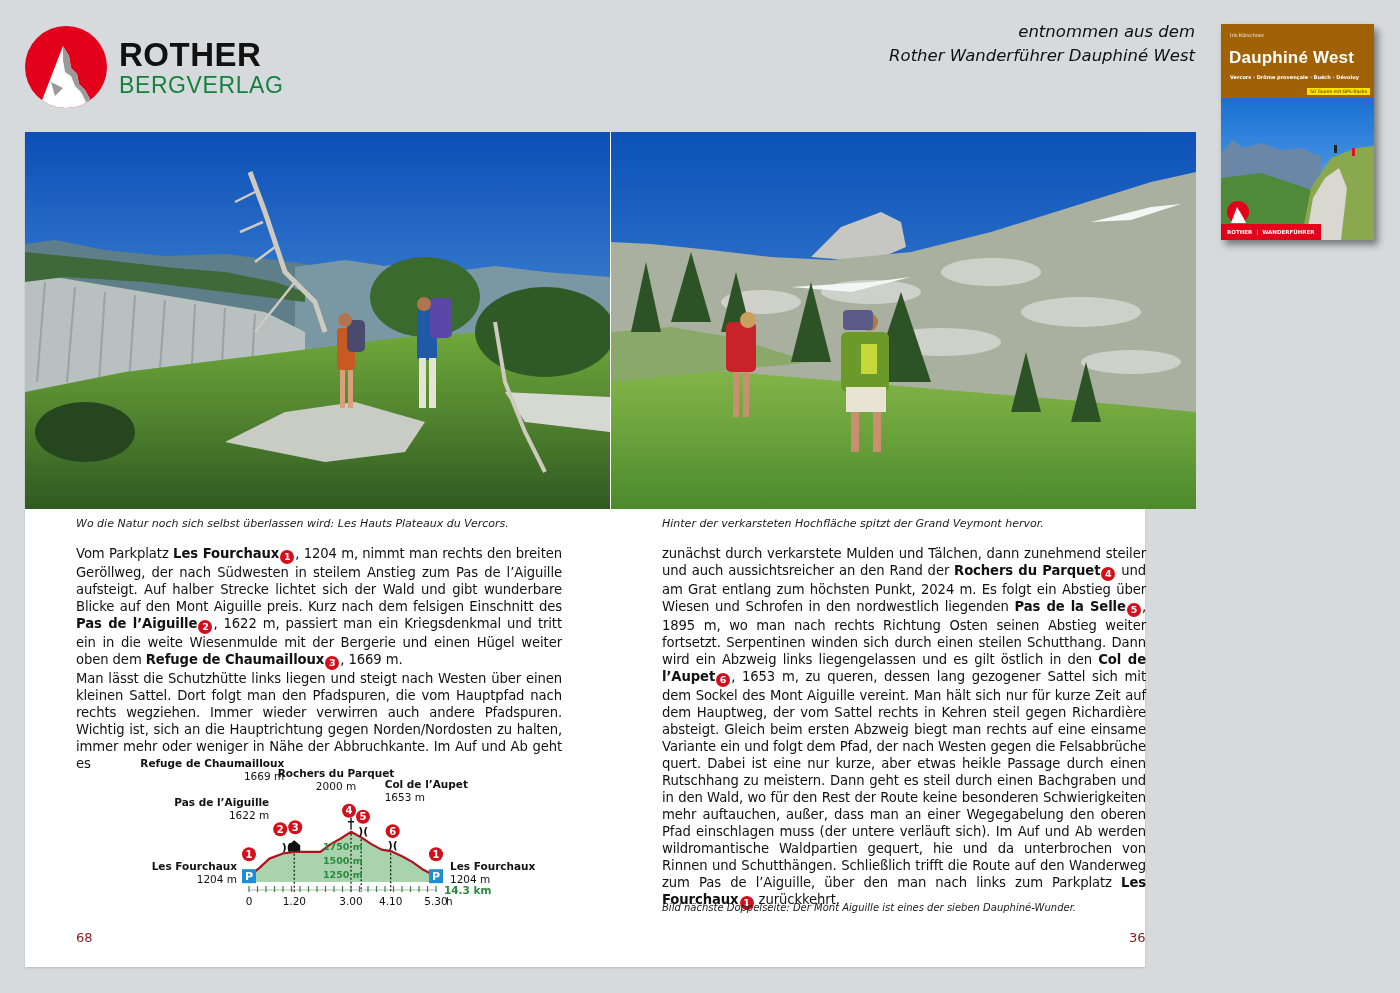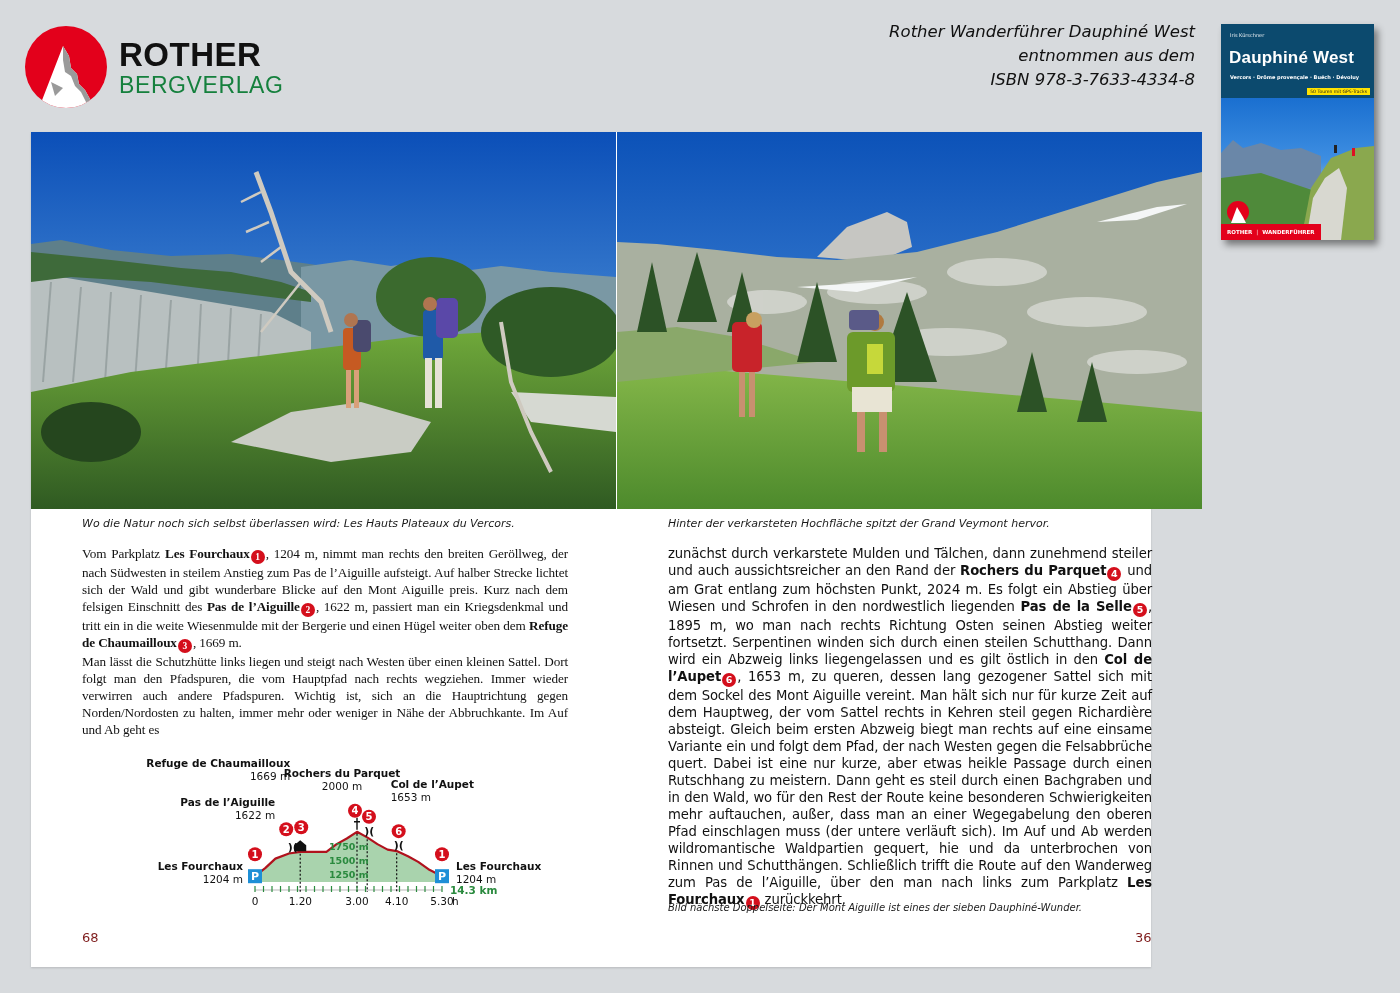--- a/index.html
+++ b/index.html
@@ -32,21 +32,21 @@
     }
     .source-info {
       position: absolute; right: 205px; top: 20px;
       text-align: right; font-style: italic;
       font-family: "DejaVu Sans", sans-serif;
       font-size: 16.5px; line-height: 24px; color: #111;
     }
     
     .cover {
       position: absolute; left: 1221px; top: 24px; width: 153px; height: 216px;
-      background: #0c4a6e; box-shadow: 4px 5px 7px rgba(0,0,0,0.45);
+      background: #a16207; box-shadow: 4px 5px 7px rgba(0,0,0,0.45);
       overflow: hidden;
     }
     .cover-author { position: absolute; left: 9px; top: 8px; font-size: 5px; color: #fff; opacity: .9; }
     .cover-title {
       position: absolute; left: 8px; top: 24px; font-family: "Liberation Sans", sans-serif;
       font-weight: 700; font-size: 17px; color: #fff; letter-spacing: .2px;
     }
     .cover-subtitle { position: absolute; left: 9px; top: 50px; font-size: 5px; color: #fff; font-weight: 700; }
     .cover-badge {
       position: absolute; right: 4px; top: 64px; background: #ffe200; color: #222;
@@ -61,41 +61,41 @@
       position: absolute; left: 0; bottom: 0; width: 100px; height: 16px;
       background: #e3001b; color: #fff; font-size: 5.5px; font-weight: 700;
       display: flex; align-items: center; gap: 4px; padding-left: 6px;
     }
     .cover-logo {
       position: absolute; left: 6px; bottom: 17px; width: 22px; height: 22px; border-radius: 50%;
       background: #e3001b;
     }
     
     .spread {
-      position: absolute; left: 31px; top: 132px; width: 1120px; height: 835px;
+      position: absolute; left: 25px; top: 132px; width: 1120px; height: 835px;
       background: #fff; box-shadow: 0 1px 2px rgba(0,0,0,0.15); padding-left: 11px;
     }
     .photo {
       position: absolute; top: 0; height: 377px; overflow: hidden;
     }
     .photo-left { left: 0; width: 585px; }
     .photo-right { left: 586px; width: 585px; }
     .photo svg { display: block; }
     .caption {
       position: absolute; top: 385px; font-style: italic;
       font-size: 11px; color: #1a1a1a; white-space: nowrap;
     }
     .caption-left { left: 51px; }
     .caption-right { left: 637px; }
     .body-text {
       position: absolute; top: 413px; width: 486px;
       font-size: 13.2px; line-height: 17px; text-align: justify; color: #111;
       letter-spacing: -0.1px;
     }
-    .body-left { left: 51px; font-family: Liberation Serif, serif; }
+    .body-left { left: 51px; }
     .body-right { left: 637px; width: 484px; }
     .body-text b { font-weight: 700; }
     .wp {
       display: inline-block; width: 14px; height: 14px; border-radius: 50%;
       background: #d40f1c; color: #fff; font-size: 9.5px; font-weight: 700;
       text-align: center; line-height: 14px; vertical-align: -2px; margin: 0 1px;
       text-indent: 0;
     }
     .note {
       position: absolute; left: 637px; top: 770px; font-style: italic;
@@ -125,23 +125,22 @@
       <polygon points="26,56 38,62 30,70" fill="#9a9a9a"></polygon>
     </svg>
   </div>
   <div class="logo-text">
     <div class="logo-word1">ROTHER</div>
     <div class="logo-word2">BERGVERLAG</div>
   </div>
 </div>
 
 <div class="source-info">
+  <div>entnommen aus dem</div>
   <div>Rother Wanderführer Dauphiné West</div>
-  <div>entnommen aus dem</div>
-  <div>ISBN 978-3-7633-4334-8</div>
 </div>
 
 <div class="cover">
   <div class="cover-author">Iris Kürschner</div>
   <div class="cover-title">Dauphiné West</div>
   <div class="cover-subtitle">Vercors · Drôme provençale · Buëch · Dévoluy</div>
   <div class="cover-photo">
     <svg width="153" height="142" viewBox="0 0 153 142">
       <polygon points="0,55 12,42 22,50 40,45 60,52 80,50 100,58 100,90 0,95" fill="#6a87a8"></polygon>
       <polygon points="0,80 40,75 70,85 100,95 100,142 0,142" fill="#4f8a3a"></polygon>

